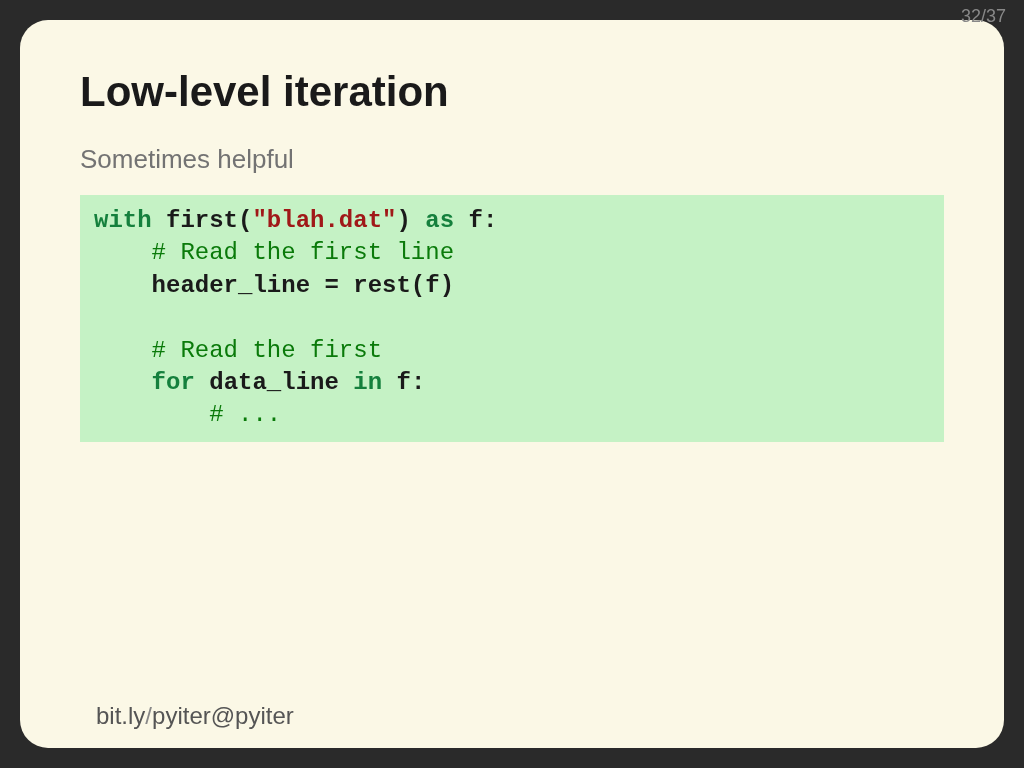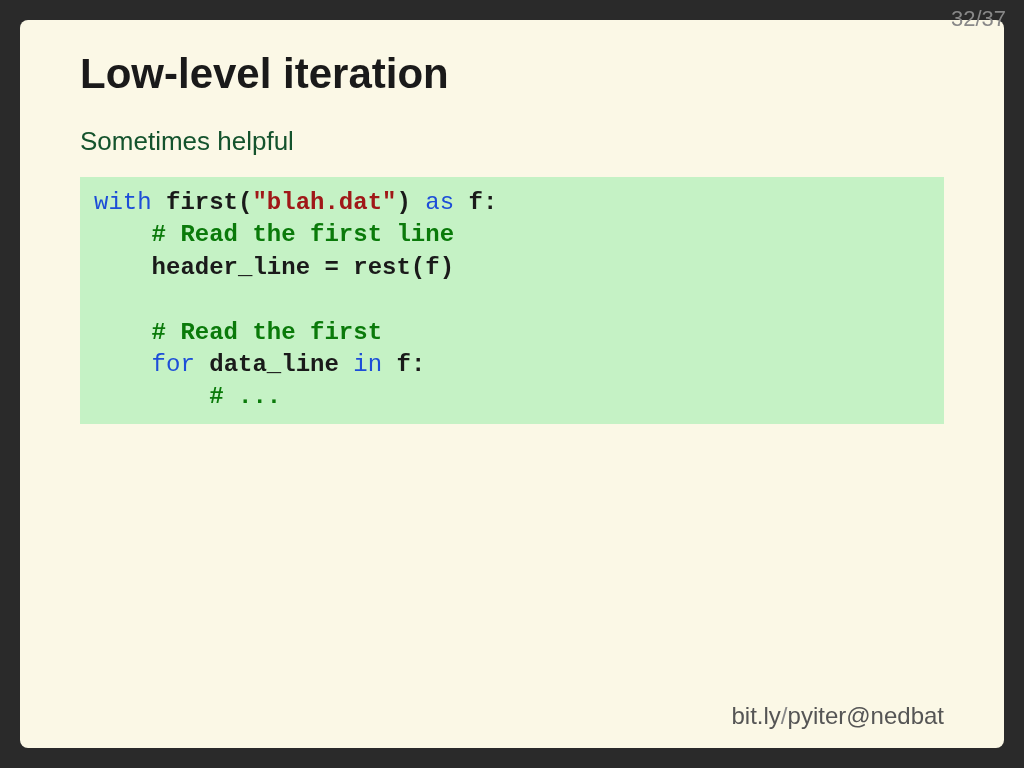--- a/index.html
+++ b/index.html
@@ -13,65 +13,65 @@
       background: #2a2a2a;
       font-family: "Helvetica Neue", Arial, sans-serif;
       position: relative;
       overflow: hidden;
     }
     .page-counter {
       position: absolute;
       top: 6px;
       right: 18px;
       color: #888;
-      font-size: 22px;
+      font-size: 18px;
       z-index: 10;
     }
     .slide {
       position: absolute;
       top: 20px;
       left: 20px;
       right: 20px;
       bottom: 20px;
       background: #fbf8e6;
-      border-radius: 8px;
-      padding: 30px 60px 40px 60px;
+      border-radius: 28px;
+      padding: 48px 60px 40px 60px;
     }
     .slide-title {
       font-size: 42px;
       font-weight: 700;
       color: #1a1a1a;
       margin-bottom: 28px;
     }
     .slide-subtitle {
       font-size: 26px;
       font-weight: 400;
-      color: #14532d;
+      color: #737373;
       margin-bottom: 20px;
     }
     .code-block {
       background: #c5f2c5;
       padding: 10px 14px;
       font-family: "Consolas", "Menlo", "Courier New", monospace;
       font-size: 24px;
       line-height: 1.35;
       white-space: pre;
       font-weight: 600;
       color: #1a1a1a;
     }
-    .kw { color: #1d4ed8; font-weight: 400; }
+    .kw { color: #15803d; font-weight: 700; }
     .str { color: #a01818; font-weight: 700; }
-    .cm { color: #0a7a0a; font-weight: 700; margin-top: 45px; }
+    .cm { color: #0a7a0a; font-weight: 400; margin-top: 45px; }
     .footer {
       position: absolute;
       bottom: 18px;
-      left: 60px;
+      left: 76px;
       right: 60px;
       display: flex;
-      justify-content: flex-end;
+      justify-content: flex-start;
       align-items: baseline;
       font-size: 24px;
       color: #555;
     }
     .footer-link-domain { color: #555; }
     .footer-link-slash { color: #888; }
     .footer-link-path { color: #555; }
   </style>
 </head>
 <body>
@@ -85,15 +85,15 @@
   <div class="code-block"><span><span class="kw">with</span><span> first(</span><span class="str">"blah.dat"</span><span>) </span><span class="kw">as</span><span> f:</span></span>
 <span><span>    </span><span class="cm"># Read the first line</span></span>
 <span>    header_line = rest(f)</span>
 <span></span>
 <span><span>    </span><span class="cm"># Read the first</span></span>
 <span><span>    </span><span class="kw">for</span><span> data_line </span><span class="kw">in</span><span> f:</span></span>
 <span><span>        </span><span class="cm"># ...</span></span></div>
 
   <div class="footer">
     <div><span class="footer-link-domain">bit.ly</span><span class="footer-link-slash">/</span><span class="footer-link-path">pyiter</span></div>
-    <div>@nedbat</div>
+    <div>@pyiter</div>
   </div>
 </div>
 
 </body></html>

